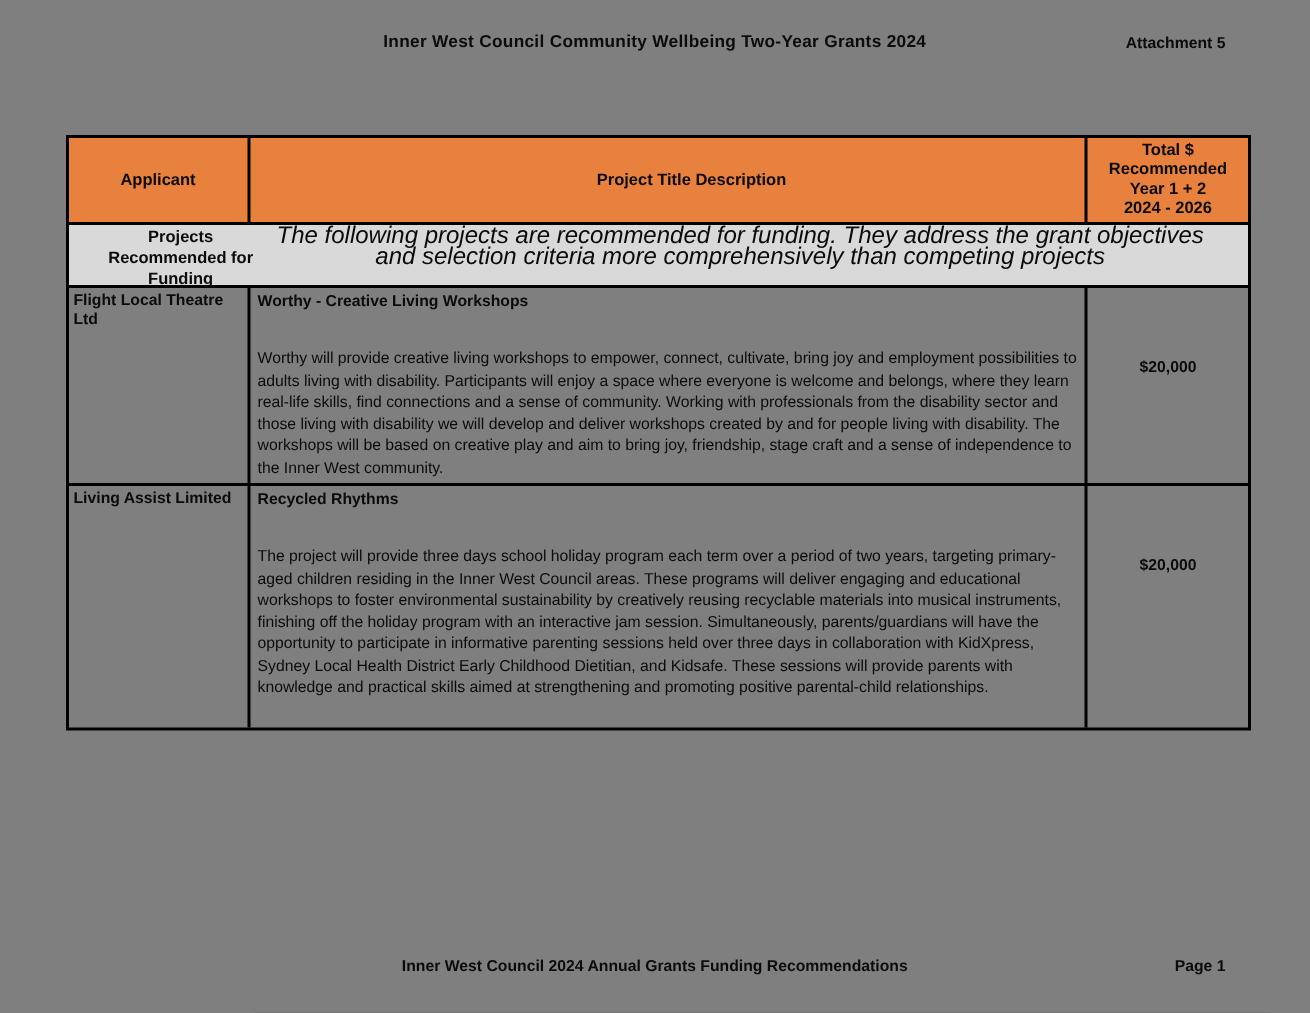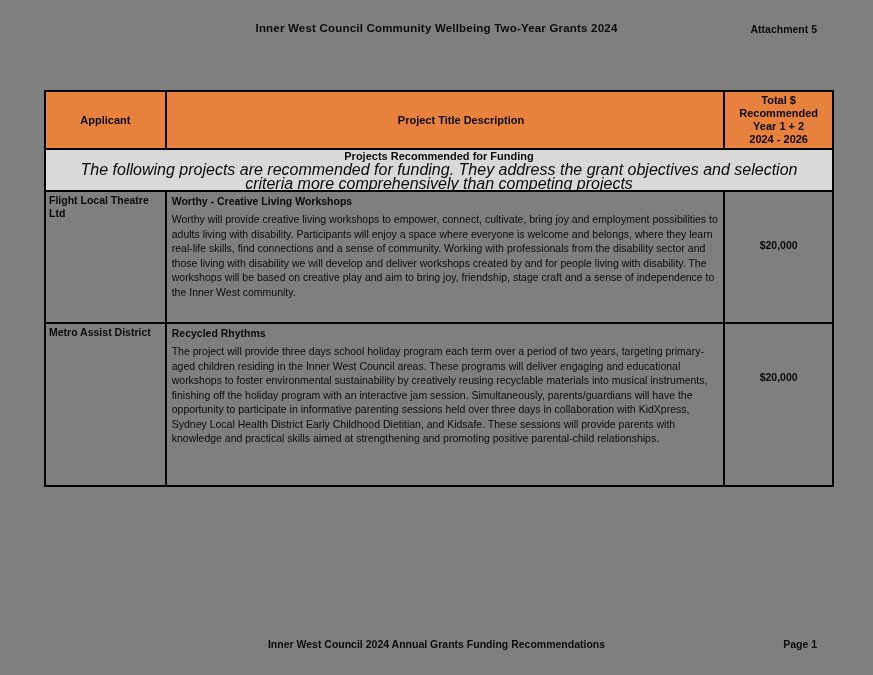--- a/index.html
+++ b/index.html
@@ -72,21 +72,21 @@
   }
   .col-applicant { width: 121px; }
   .col-project   { width: 560px; padding-left: 32px; }
   .col-total     { width: 107px; }
   .pre-lines { white-space: pre-line; }
 
   .section-row {
     height: 38px;
     background: var(--section-fill, #d9d9d9);
     border-bottom: 2px solid var(--border, #000);
-    flex-direction: column;
+    flex-direction: row;
     justify-content: center;
     text-align: center;
     display: flex;
     padding: 1px 20px;
   }
   .section-title {
     font-weight: bold;
     font-size: 11px;
     line-height: 14px;
   }
@@ -110,21 +110,21 @@
   .project-cell {
     padding: 2px 5px;
     font-size: 10.5px;
   }
   .project-title {
     font-weight: bold;
     font-size: 10.5px;
     line-height: 14px;
   }
   .project-description {
-    margin-top: 4px;
+    margin-top: 24px;
     line-height: 14.5px;
     text-align: left;
   }
   .amount-cell {
     padding-top: 2px;
     text-align: center;
     font-size: 10.5px;
     font-weight: bold;
     margin-top: 45px;
   }
@@ -174,21 +174,21 @@
     <div class="t-row data-row row-1">
       <div class="cell col-applicant applicant-cell">Flight Local Theatre Ltd</div>
       <div class="cell col-project project-cell">
         <div class="project-title">Worthy - Creative Living Workshops</div>
         <div class="project-description">Worthy will provide creative living workshops to empower, connect, cultivate, bring joy and employment possibilities to adults living with disability. Participants will enjoy a space where everyone is welcome and belongs, where they learn real-life skills, find connections and a sense of community. Working with professionals from the disability sector and those living with disability we will develop and deliver workshops created by and for people living with disability. The workshops will be based on creative play and aim to bring joy, friendship, stage craft and a sense of independence to the Inner West community.</div>
       </div>
       <div class="cell col-total amount-cell">$20,000</div>
     </div>
 
     <div class="t-row data-row row-2">
-      <div class="cell col-applicant applicant-cell">Metro Assist District</div>
+      <div class="cell col-applicant applicant-cell">Living Assist Limited</div>
       <div class="cell col-project project-cell">
         <div class="project-title">Recycled Rhythms</div>
         <div class="project-description">The project will provide three days school holiday program each term over a period of two years, targeting primary-aged children residing in the Inner West Council areas. These programs will deliver engaging and educational workshops to foster environmental sustainability by creatively reusing recyclable materials into musical instruments, finishing off the holiday program with an interactive jam session. Simultaneously, parents/guardians will have the opportunity to participate in informative parenting sessions held over three days in collaboration with KidXpress, Sydney Local Health District Early Childhood Dietitian, and Kidsafe. These sessions will provide parents with knowledge and practical skills aimed at strengthening and promoting positive parental-child relationships.</div>
       </div>
       <div class="cell col-total amount-cell">$20,000</div>
     </div>
 
   </div>
 
   <div class="footer-title">Inner West Council 2024 Annual Grants Funding Recommendations</div>

